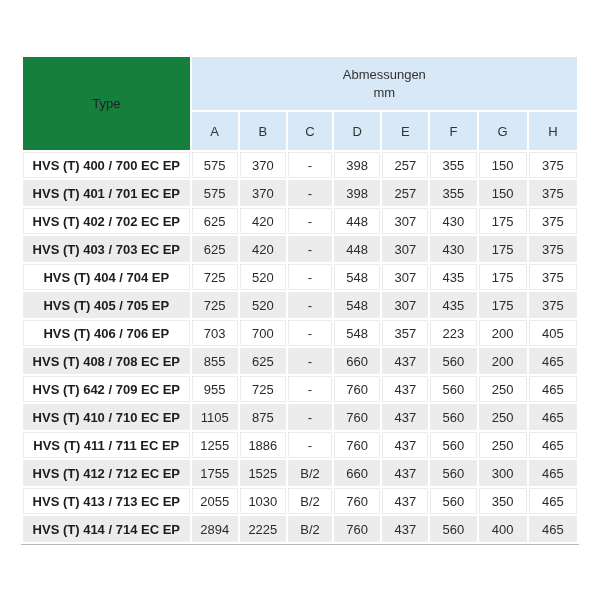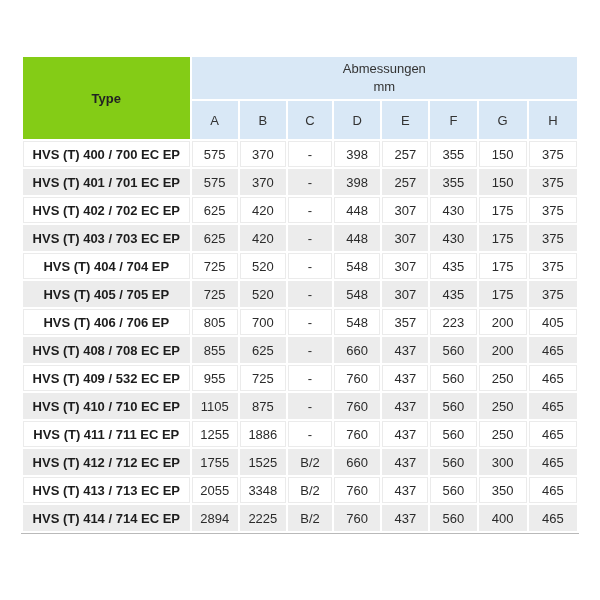--- a/index.html
+++ b/index.html
@@ -28,27 +28,27 @@
     font-size: 13px;
     text-align: center;
     vertical-align: middle;
     padding: 0 2px;
     overflow: hidden;
     white-space: nowrap;
   }
   th.group-th {
     background: #d9e8f6;
     font-weight: normal;
-    height: 42px;
+    height: 53px;
     line-height: 1.35;
     color: #333333;
   }
   th.type-th {
-    background: #84cc16;
-    font-weight: bold;
+    background: #15803d;
+    font-weight: normal;
     color: #222222;
   }
   tr.subhead th {
     background: #d9e8f6;
     font-weight: normal;
     height: 38px;
     color: #333333;
   }
   tbody td {
     height: 26px;
@@ -167,42 +167,42 @@
           <td class="value-cell">520</td>
           <td class="value-cell">-</td>
           <td class="value-cell">548</td>
           <td class="value-cell">307</td>
           <td class="value-cell">435</td>
           <td class="value-cell">175</td>
           <td class="value-cell">375</td>
         </tr>
         <tr>
           <td class="type-cell">HVS (T) 406 / 706 EP</td>
-          <td class="value-cell">805</td>
+          <td class="value-cell">703</td>
           <td class="value-cell">700</td>
           <td class="value-cell">-</td>
           <td class="value-cell">548</td>
           <td class="value-cell">357</td>
           <td class="value-cell">223</td>
           <td class="value-cell">200</td>
           <td class="value-cell">405</td>
         </tr>
         <tr class="alt">
           <td class="type-cell">HVS (T) 408 / 708 EC EP</td>
           <td class="value-cell">855</td>
           <td class="value-cell">625</td>
           <td class="value-cell">-</td>
           <td class="value-cell">660</td>
           <td class="value-cell">437</td>
           <td class="value-cell">560</td>
           <td class="value-cell">200</td>
           <td class="value-cell">465</td>
         </tr>
         <tr>
-          <td class="type-cell">HVS (T) 409 / 532 EC EP</td>
+          <td class="type-cell">HVS (T) 642 / 709 EC EP</td>
           <td class="value-cell">955</td>
           <td class="value-cell">725</td>
           <td class="value-cell">-</td>
           <td class="value-cell">760</td>
           <td class="value-cell">437</td>
           <td class="value-cell">560</td>
           <td class="value-cell">250</td>
           <td class="value-cell">465</td>
         </tr>
         <tr class="alt">
@@ -234,21 +234,21 @@
           <td class="value-cell">B/2</td>
           <td class="value-cell">660</td>
           <td class="value-cell">437</td>
           <td class="value-cell">560</td>
           <td class="value-cell">300</td>
           <td class="value-cell">465</td>
         </tr>
         <tr>
           <td class="type-cell">HVS (T) 413 / 713 EC EP</td>
           <td class="value-cell">2055</td>
-          <td class="value-cell">3348</td>
+          <td class="value-cell">1030</td>
           <td class="value-cell">B/2</td>
           <td class="value-cell">760</td>
           <td class="value-cell">437</td>
           <td class="value-cell">560</td>
           <td class="value-cell">350</td>
           <td class="value-cell">465</td>
         </tr>
         <tr class="alt">
           <td class="type-cell">HVS (T) 414 / 714 EC EP</td>
           <td class="value-cell">2894</td>

